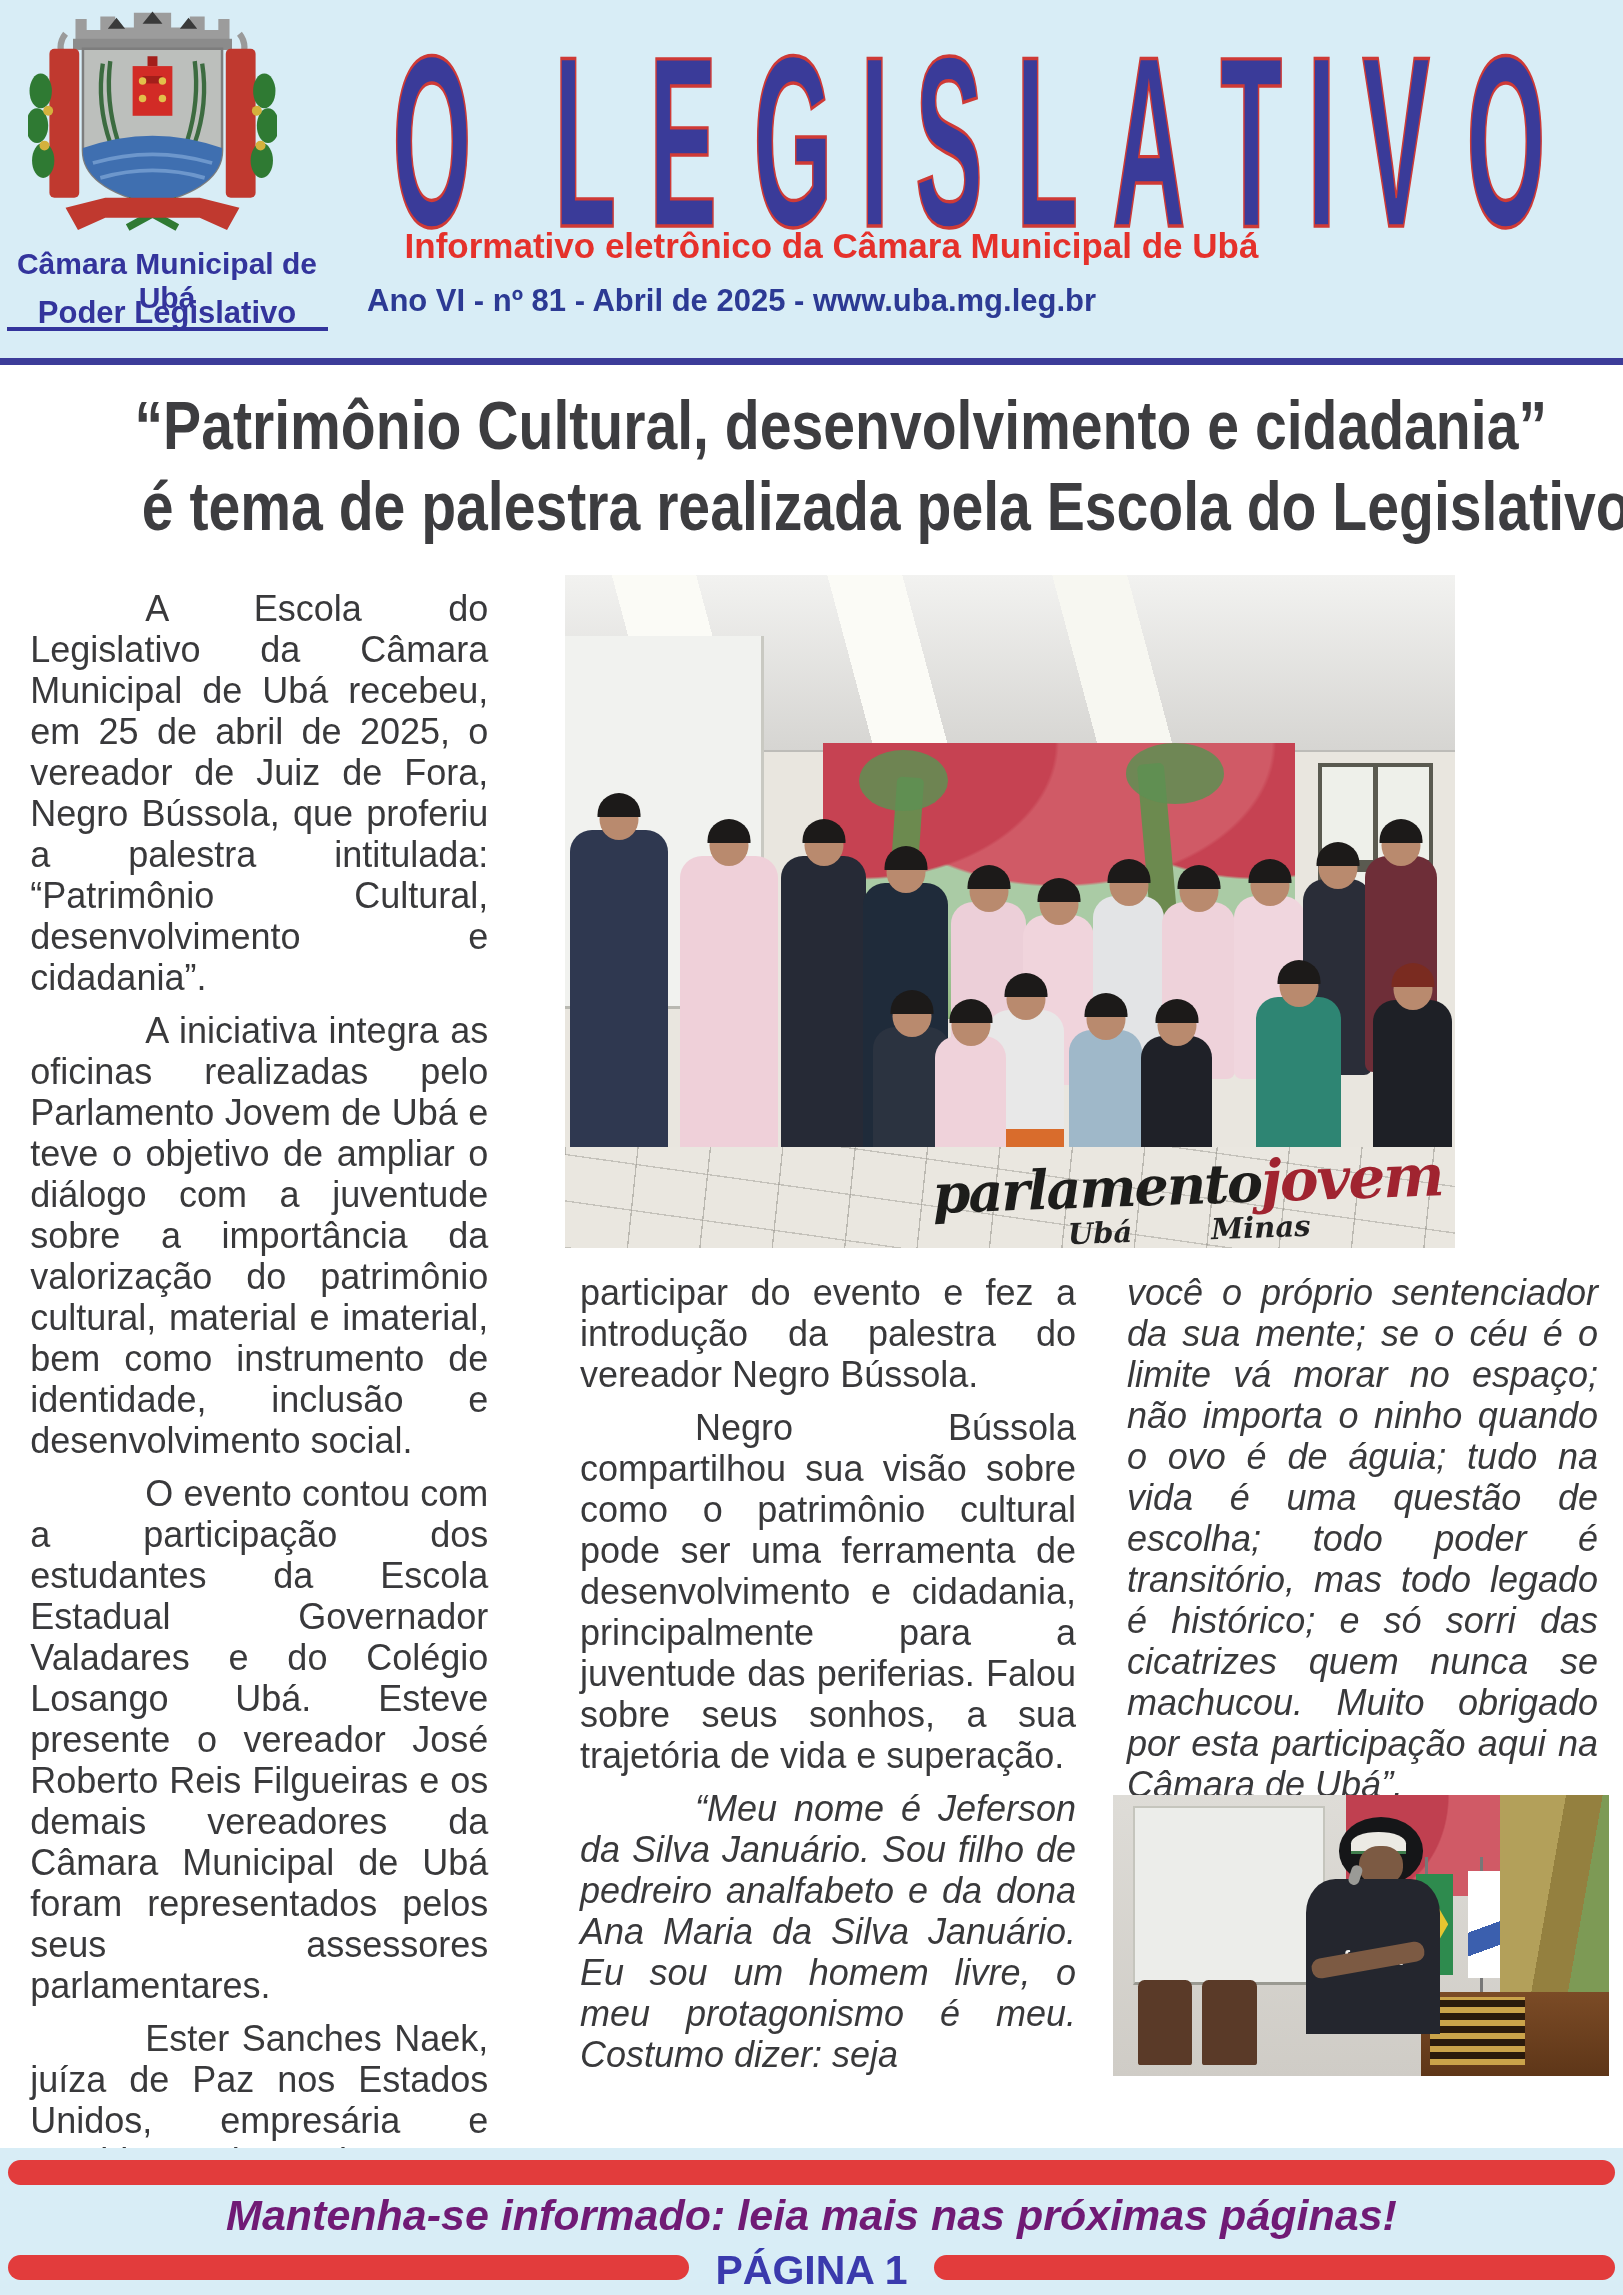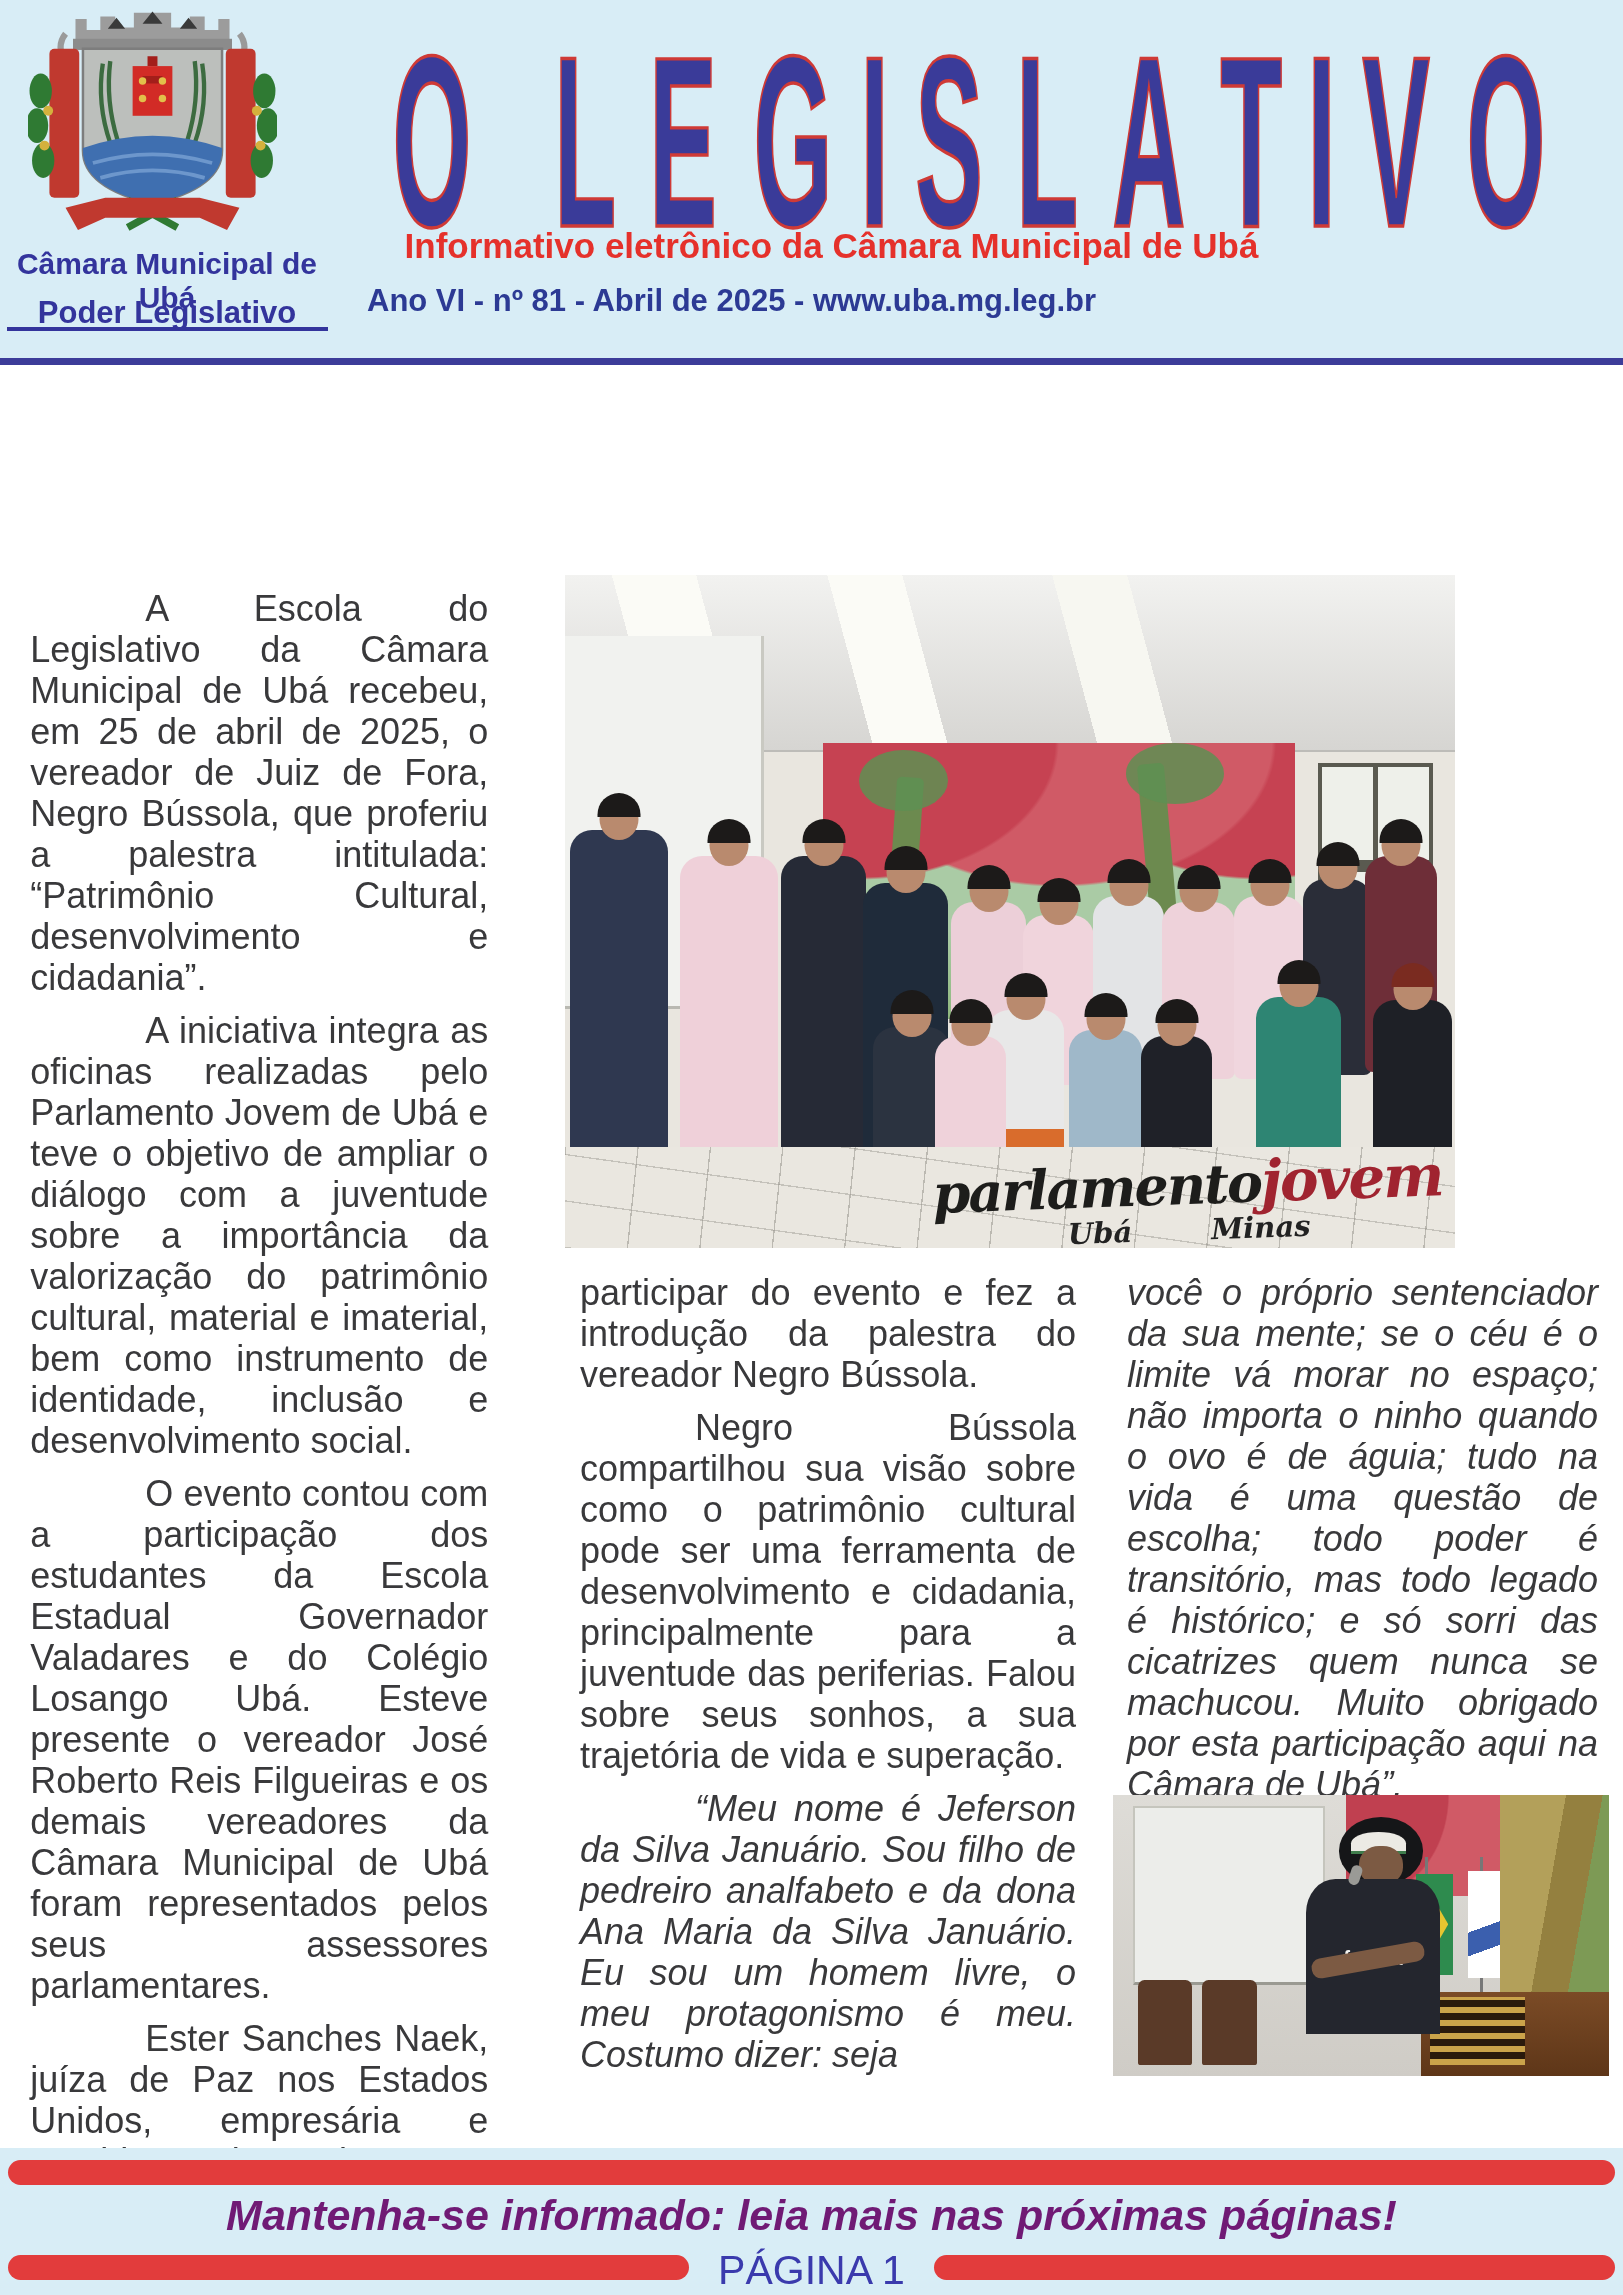--- a/index.html
+++ b/index.html
@@ -121,21 +121,21 @@
 
   
   .ft{position:absolute;left:0;top:2148px;width:1623px;height:147px;background:#d8edf6;}
   .bar{position:absolute;height:25px;border-radius:12.4px;background:#e23c3c;}
   .bar-top{left:7.9px;right:7.9px;top:11.8px;}
   .bar-left{left:7.9px;top:107px;width:681px;}
   .bar-right{right:7.9px;top:107px;width:681px;}
   .ft-msg{position:absolute;left:0;top:43px;width:1623px;text-align:center;
       font-size:43px;font-weight:bold;font-style:italic;color:#701a75;}
   .pg{position:absolute;left:0;top:99px;width:1623px;text-align:center;
-      font-size:41px;font-weight:normal;color:#3a3aad;}
+      font-size:41px;font-weight:bold;color:#3a3aad;}
 </style>
 </head>
 <body>
 
 <div class="page">
 
   <header class="hd">
     <div class="coat">
       <svg viewBox="0 0 200 190" xmlns="http://www.w3.org/2000/svg">
         <path d="M30 48 Q22 34 30 24" stroke="#9a9a9a" stroke-width="5" fill="none"></path>
@@ -171,20 +171,24 @@
       </svg>
     </div>
     <div class="org-name">Câmara Municipal de Ubá</div>
     <div class="org-sub">Poder Legislativo</div>
     <div class="masthead stretch-letters"><span class="st">O</span><span class="st">&nbsp;</span><span class="st">L</span><span class="st">E</span><span class="st">G</span><span class="st">I</span><span class="st">S</span><span class="st">L</span><span class="st">A</span><span class="st">T</span><span class="st">I</span><span class="st">V</span><span class="st">O</span></div>
     <div class="tagline">Informativo eletrônico da Câmara Municipal de Ubá</div>
     <div class="edition">Ano VI - nº 81 - Abril de 2025 - www.uba.mg.leg.br</div>
   </header>
   <div class="rule"></div>
 
+  <div class="headline">
+    <span class="condense">“Patrimônio Cultural, desenvolvimento e cidadania”</span><br>
+    <span class="condense">é tema de palestra realizada pela Escola do Legislativo</span>
+  </div>
 
   <section class="col c1">
     <p>A Escola do Legislativo da Câmara Municipal de Ubá recebeu, em 25 de abril de 2025, o vereador de Juiz de Fora, Negro Bússola, que proferiu a palestra intitulada: “Patrimônio Cultural, desenvolvimento e cidadania”.</p>
     <p>A iniciativa integra as oficinas realizadas pelo Parlamento Jovem de Ubá e teve o objetivo de ampliar o diálogo com a juventude sobre a importância da valorização do patrimônio cultural, material e imaterial, bem como instrumento de identidade, inclusão e desenvolvimento social.</p>
     <p>O evento contou com a participação dos estudantes da Escola Estadual Governador Valadares e do Colégio Losango Ubá. Esteve presente o vereador José Roberto Reis Filgueiras e os demais vereadores da Câmara Municipal de Ubá foram representados pelos seus assessores parlamentares.</p>
     <p>Ester Sanches Naek, juíza de Paz nos Estados Unidos, empresária e presidente do Instituto que leva seu nome, foi convidada a</p>
   </section>
 
   <figure class="photo1">
     <div class="p1-ceiling"></div>

